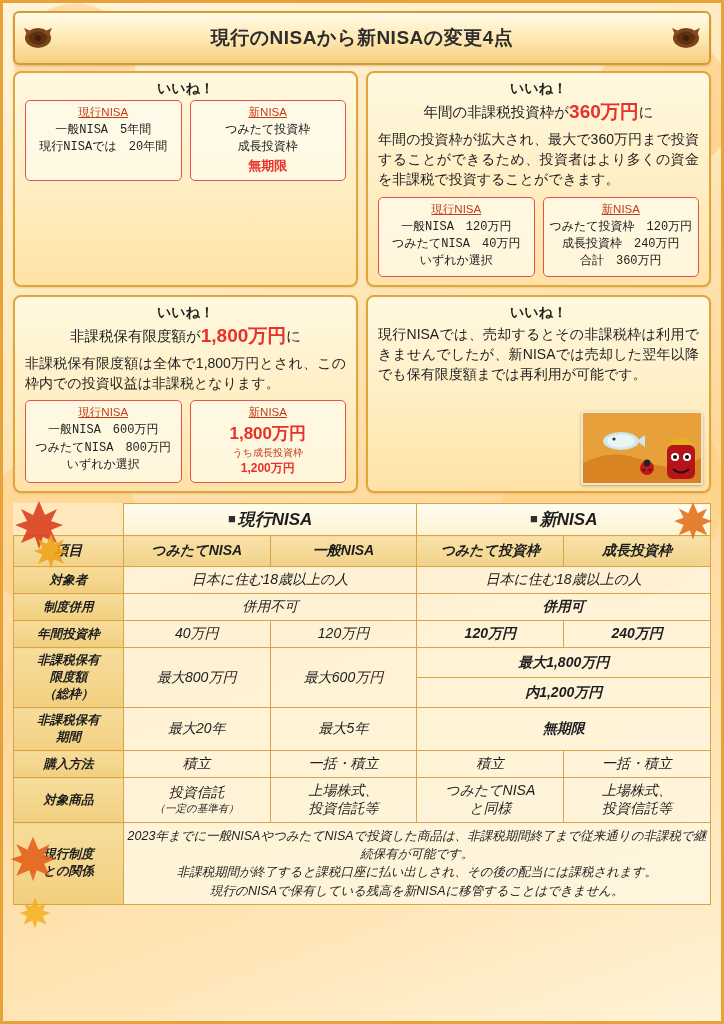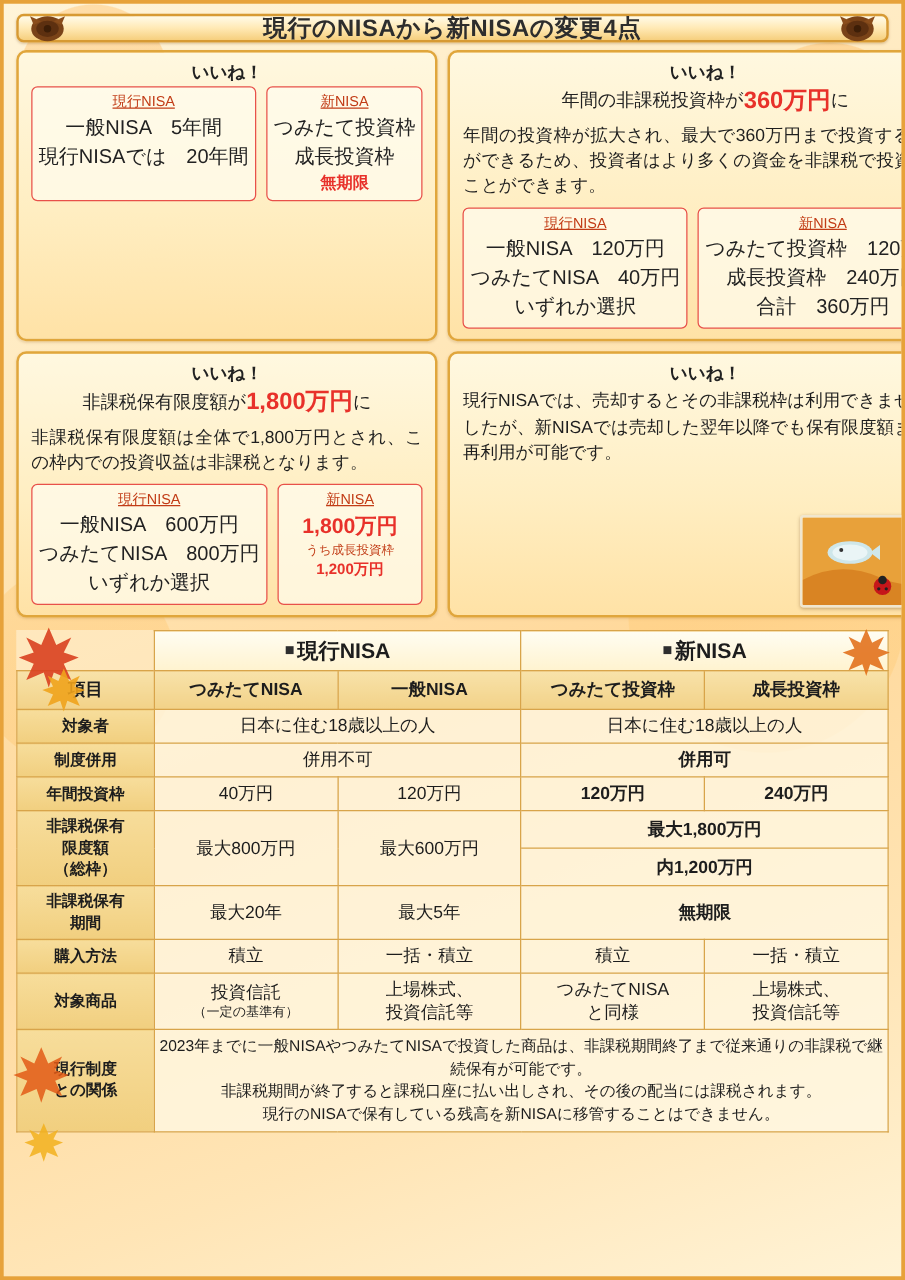--- a/index.html
+++ b/index.html
@@ -18,21 +18,21 @@
       radial-gradient(circle at 92% 10%, rgba(255,170,60,0.30) 0 70px, rgba(255,255,255,0) 71px),
       radial-gradient(circle at 85% 48%, rgba(255,200,110,0.35) 0 110px, rgba(255,255,255,0) 111px),
       radial-gradient(circle at 8% 52%, rgba(255,190,90,0.28) 0 80px, rgba(255,255,255,0) 81px),
       linear-gradient(160deg, #fff4d9 0%, #ffe9bd 28%, #ffd89a 55%, #ffe5b6 80%, #fff3d6 100%);
     border: 3px solid #e7a23a;
   }
   
   .header {
     position: relative;
     margin: 8px 10px 6px 10px;
-    height: 23px;
+    height: 54px;
     border-radius: 6px;
     background: linear-gradient(180deg, #fffbe9 0%, #ffe9b4 50%, #f6cf7e 100%);
     border: 2px solid #d79a33;
     display: flex; align-items: center; justify-content: center;
     box-shadow: 0 1px 2px rgba(120,70,10,0.25);
   }
   .header .title {
     font-size: 19px; font-weight: bold; color: #2d2d2d; letter-spacing: 0.5px;
   }
   .header .ribbon {
@@ -75,21 +75,21 @@
     border: 1.5px solid #e8514a;
     border-radius: 5px;
     background: rgba(255,252,238,0.72);
     padding: 4px 5px 5px 5px;
     text-align: center;
   }
   .minibox .mh {
     font-size: 11.5px; color: #c23c16; text-decoration: underline; margin-bottom: 2px;
   }
   .minibox .ml {
-    font-size: 16px; color: #222; line-height: 1.45; white-space: nowrap;
+    font-size: 12px; color: #222; line-height: 1.45; white-space: nowrap; font-family: Liberation Mono, monospace;
   }
   .minibox .redline { color: #e8312a; font-weight: bold; font-size: 13px; }
   .minibox .big { color: #e8312a; font-weight: bold; font-size: 17px; }
   .minibox .subnote { font-size: 10px; color: #c23c16; margin-top: 1px; }
   .minibox .subnum { font-size: 12px; color: #e8312a; font-weight: bold; }
   .card4 .body { min-height: 108px; }
   .deco-photo {
     position: absolute; right: 6px; bottom: 6px;
     width: 122px; height: 74px;
     border: 2px solid #f0e6cf; border-radius: 3px;
@@ -107,20 +107,21 @@
     border-collapse: collapse;
     font-size: 13px;
     background: rgba(255,246,222,0.55);
   }
   table.cmp td, table.cmp th {
     border: 1px solid #d8a44a;
     text-align: center;
     vertical-align: middle;
     color: #1d1d1d;
     padding: 4px 2px;
+    font-style: italic;
   }
   .hdr-blank { border: none !important; background: transparent !important; }
   .grp {
     font-size: 17px; font-weight: bold;
     background: linear-gradient(180deg,#fffdf2 0%, #fff3cf 100%);
     padding: 6px 0;
   }
   .grp .sq { color: #2e2e2e; font-size: 13px; vertical-align: 2px; margin-right: 2px; }
   .rowhead {
     background: linear-gradient(180deg,#f7dd9b 0%, #f1cf7f 100%);

